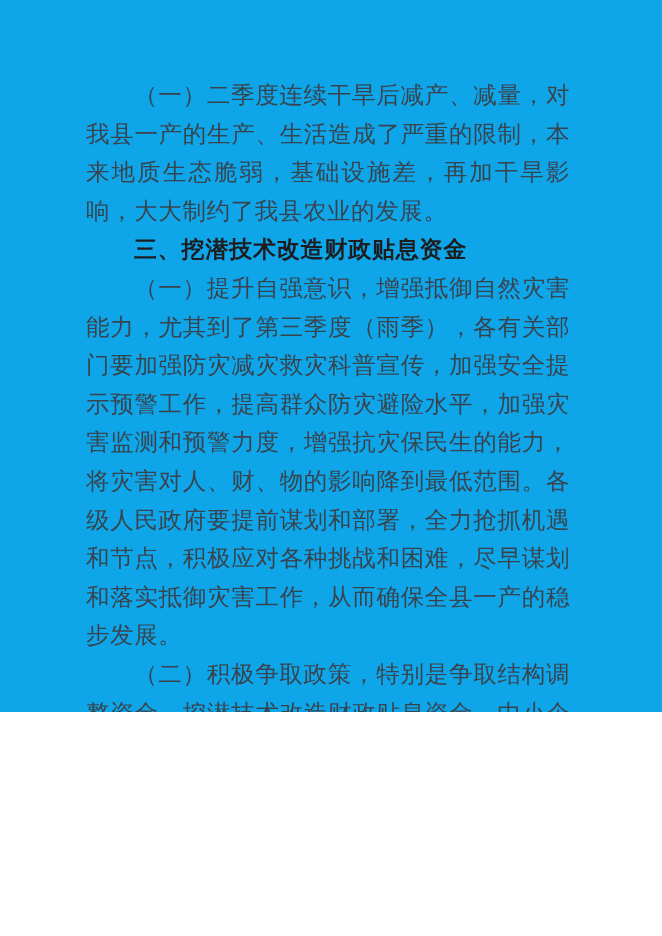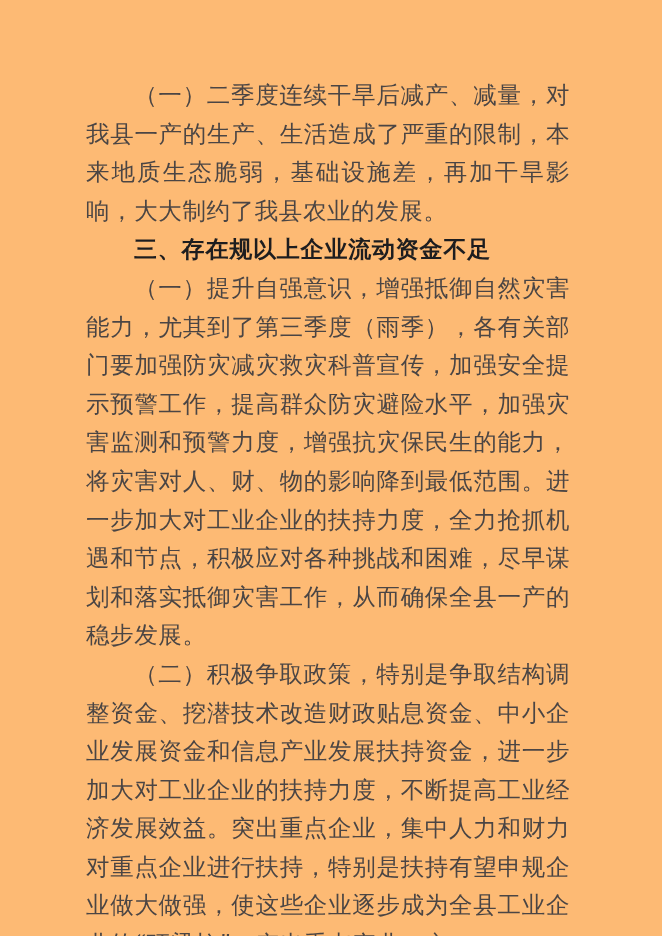--- a/index.html
+++ b/index.html
@@ -4,22 +4,22 @@
 <style>
   html, body {
     margin: 0;
     padding: 0;
     background: #ffffff;
   }
 
   .page {
     position: relative;
     width: 662px;
-    height: 936px;
-    background: #fdba74;
+    height: 712px;
+    background: #0ea5e9;
     overflow: hidden;
     box-sizing: border-box;
   }
 
   .text-block {
     position: absolute;
     left: 86px;
     top: 76px;
     width: 484px;
   }
@@ -55,20 +55,20 @@
 </style>
 </head>
 <body>
 
 <div class="page">
   <div class="text-block">
 
     <p class="para">（一）二季度连续干旱后减产、减量，对我县一产的生产、生活造成了严重的限制，本来地质生态脆弱，基础设施差，再加干旱影响，大大制约了我县农业的发展。</p>
 
 
-    <h2 class="heading">三、存在规以上企业流动资金不足</h2>
+    <h2 class="heading">三、挖潜技术改造财政贴息资金</h2>
 
-    <p class="para">（一）提升自强意识，增强抵御自然灾害能力，尤其到了第三季度（雨季），各有关部门要加强防灾减灾救灾科普宣传，加强安全提示预警工作，提高群众防灾避险水平，加强灾害监测和预警力度，增强抗灾保民生的能力，将灾害对人、财、物的影响降到最低范围。进一步加大对工业企业的扶持力度，全力抢抓机遇和节点，积极应对各种挑战和困难，尽早谋划和落实抵御灾害工作，从而确保全县一产的稳步发展。</p>
+    <p class="para">（一）提升自强意识，增强抵御自然灾害能力，尤其到了第三季度（雨季），各有关部门要加强防灾减灾救灾科普宣传，加强安全提示预警工作，提高群众防灾避险水平，加强灾害监测和预警力度，增强抗灾保民生的能力，将灾害对人、财、物的影响降到最低范围。各级人民政府要提前谋划和部署，全力抢抓机遇和节点，积极应对各种挑战和困难，尽早谋划和落实抵御灾害工作，从而确保全县一产的稳步发展。</p>
 
     <p class="para">（二）积极争取政策，特别是争取结构调整资金、挖潜技术改造财政贴息资金、中小企业发展资金和信息产业发展扶持资金，进一步加大对工业企业的扶持力度，不断提高工业经济发展效益。突出重点企业，集中人力和财力对重点企业进行扶持，特别是扶持有望申规企业做大做强，使这些企业逐步成为全县工业企业的“顶梁柱”，突出重点产业，实</p>
 
   </div>
 </div>
 
 </body></html>

